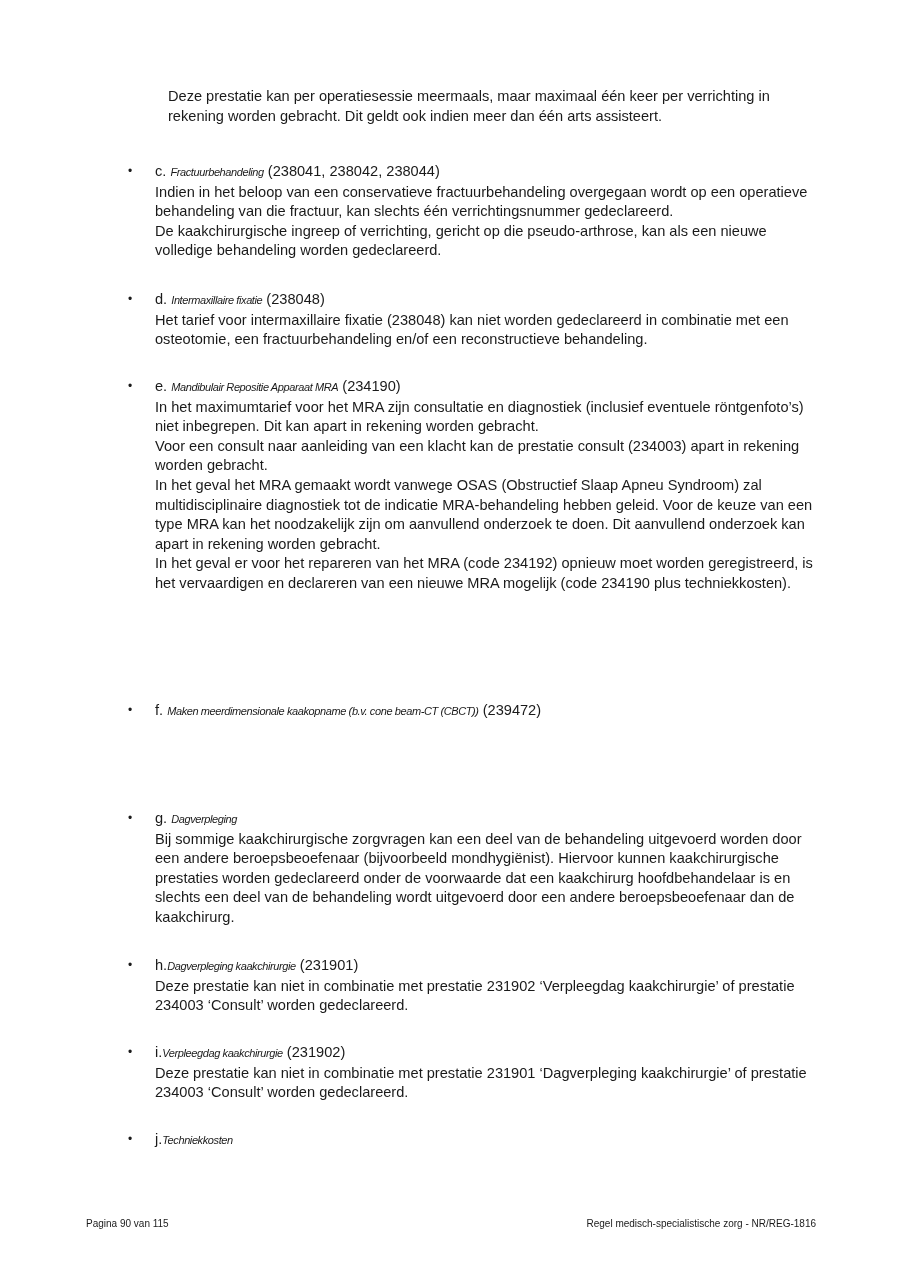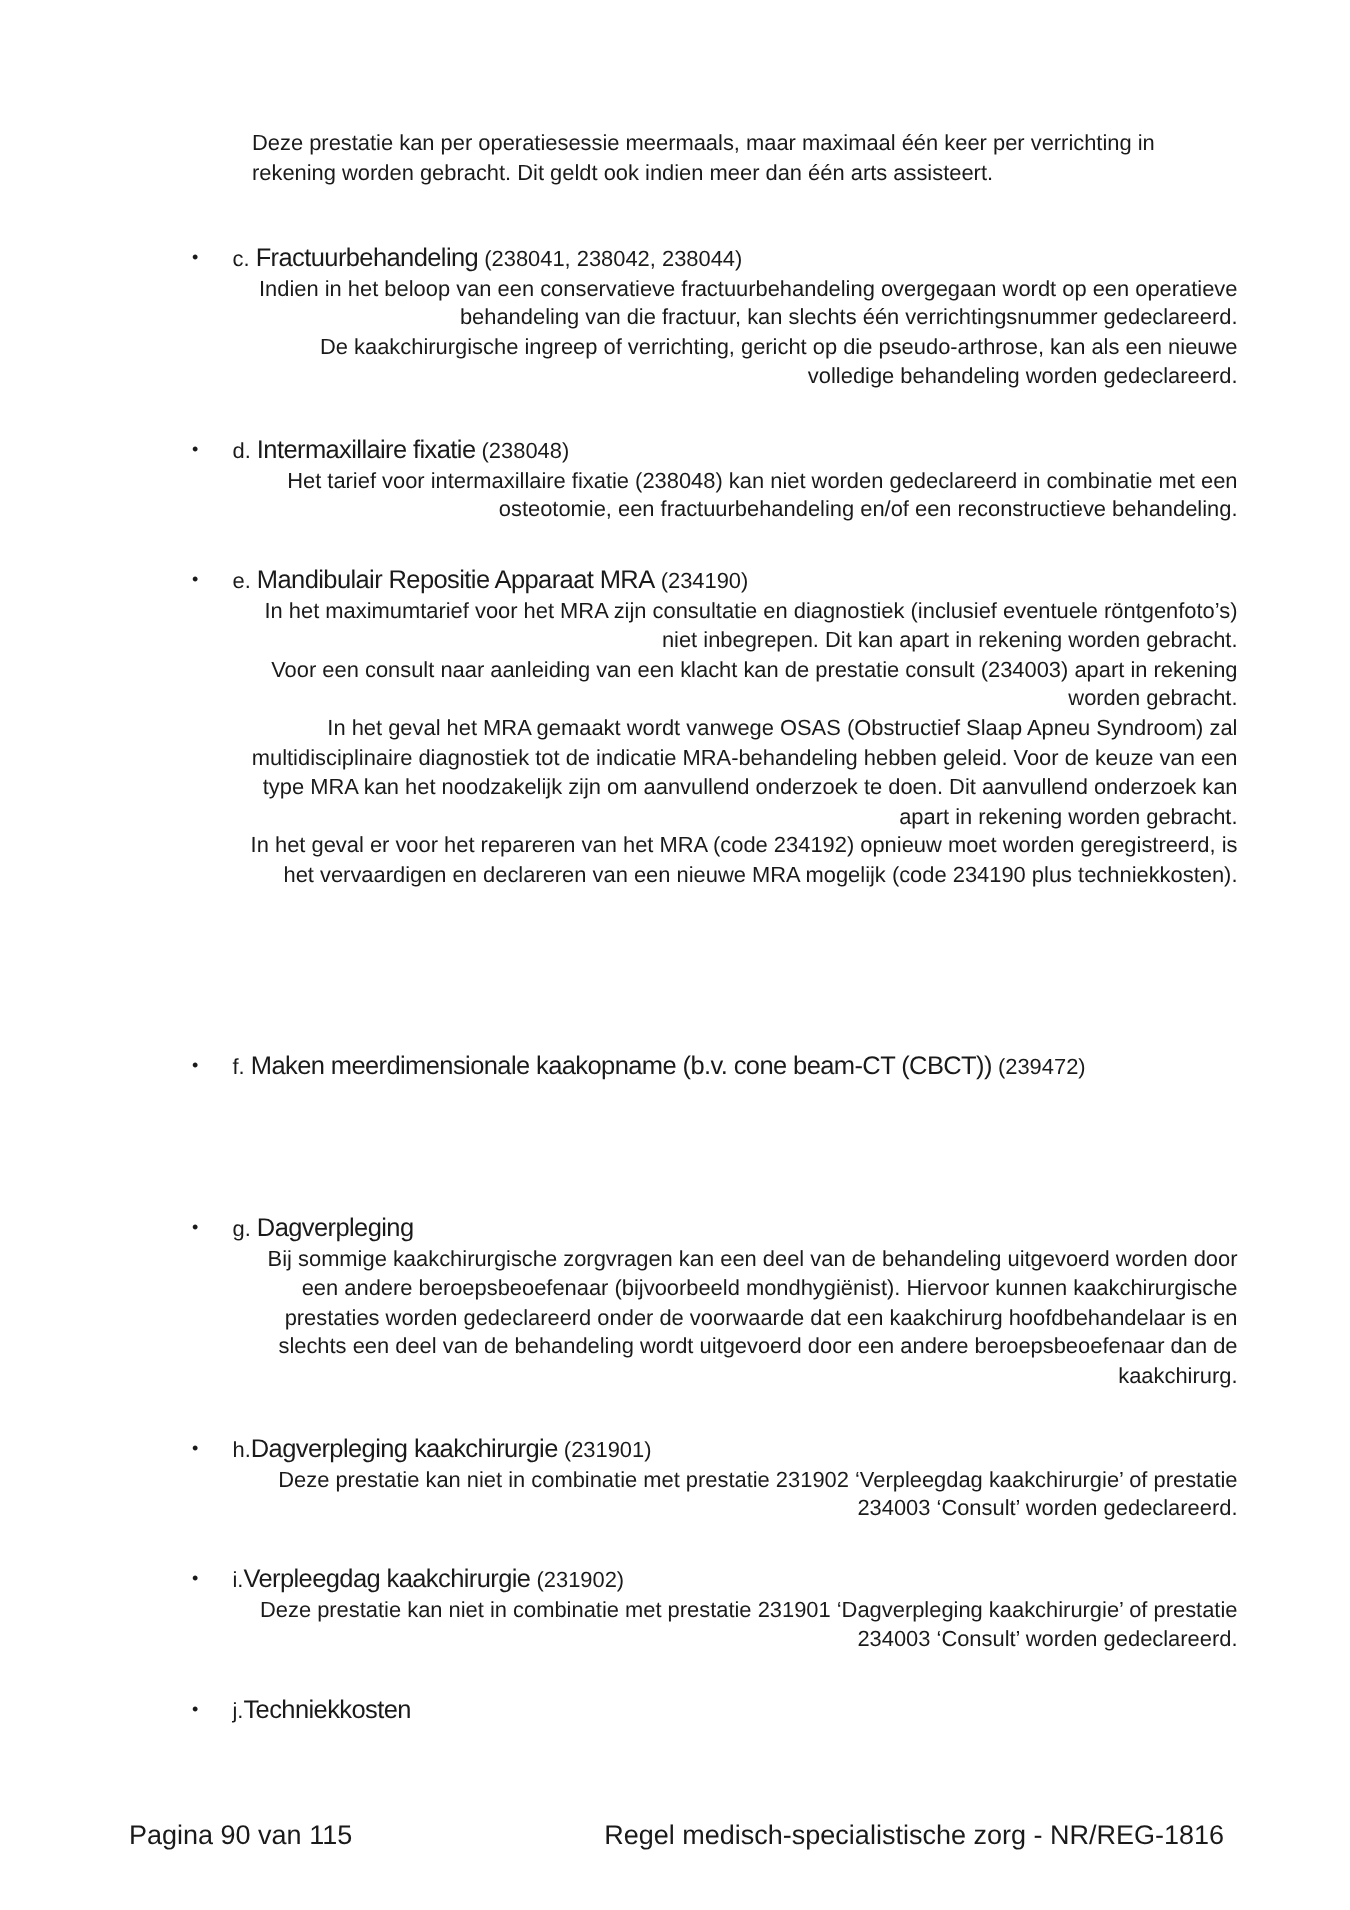--- a/index.html
+++ b/index.html
@@ -6,23 +6,23 @@
   body {
     width: 900px; height: 1273px; position: relative; overflow: hidden;
     font-family: "Liberation Sans", "DejaVu Sans", sans-serif;
     color: #1a1a1a; font-size: 14.6px; line-height: 19.6px;
   }
   .intro { position: absolute; left: 168px; top: 87px; width: 640px; }
   .item { position: absolute; left: 128px; width: 700px; }
   .bullet { position: absolute; left: 0; top: 0; width: 12px; font-size: 12px; }
   .item-body { position: absolute; left: 27px; width: 670px; }
   .head .label { }
-  .head .title { letter-spacing: -0.4px; font-size: 17px; }
-  .para { display: block; text-align: right; }
-  .footer { position: absolute; top: 1214px; font-size: 18px; }
+  .head .title { font-style: italic; letter-spacing: -0.4px; font-size: 11px; }
+  .para { display: block; }
+  .footer { position: absolute; top: 1214px; font-size: 10px; }
   .footer-left { left: 86px; }
   .footer-right { right: 84px; text-align: center; }
 </style>
 </head>
 <body>
 
 <div class="intro">Deze prestatie kan per operatiesessie meermaals, maar maximaal één keer per verrichting in rekening worden gebracht. Dit geldt ook indien meer dan één arts assisteert.</div>
 
 <div class="item" style="top:162px">
   <span class="bullet">•</span>

